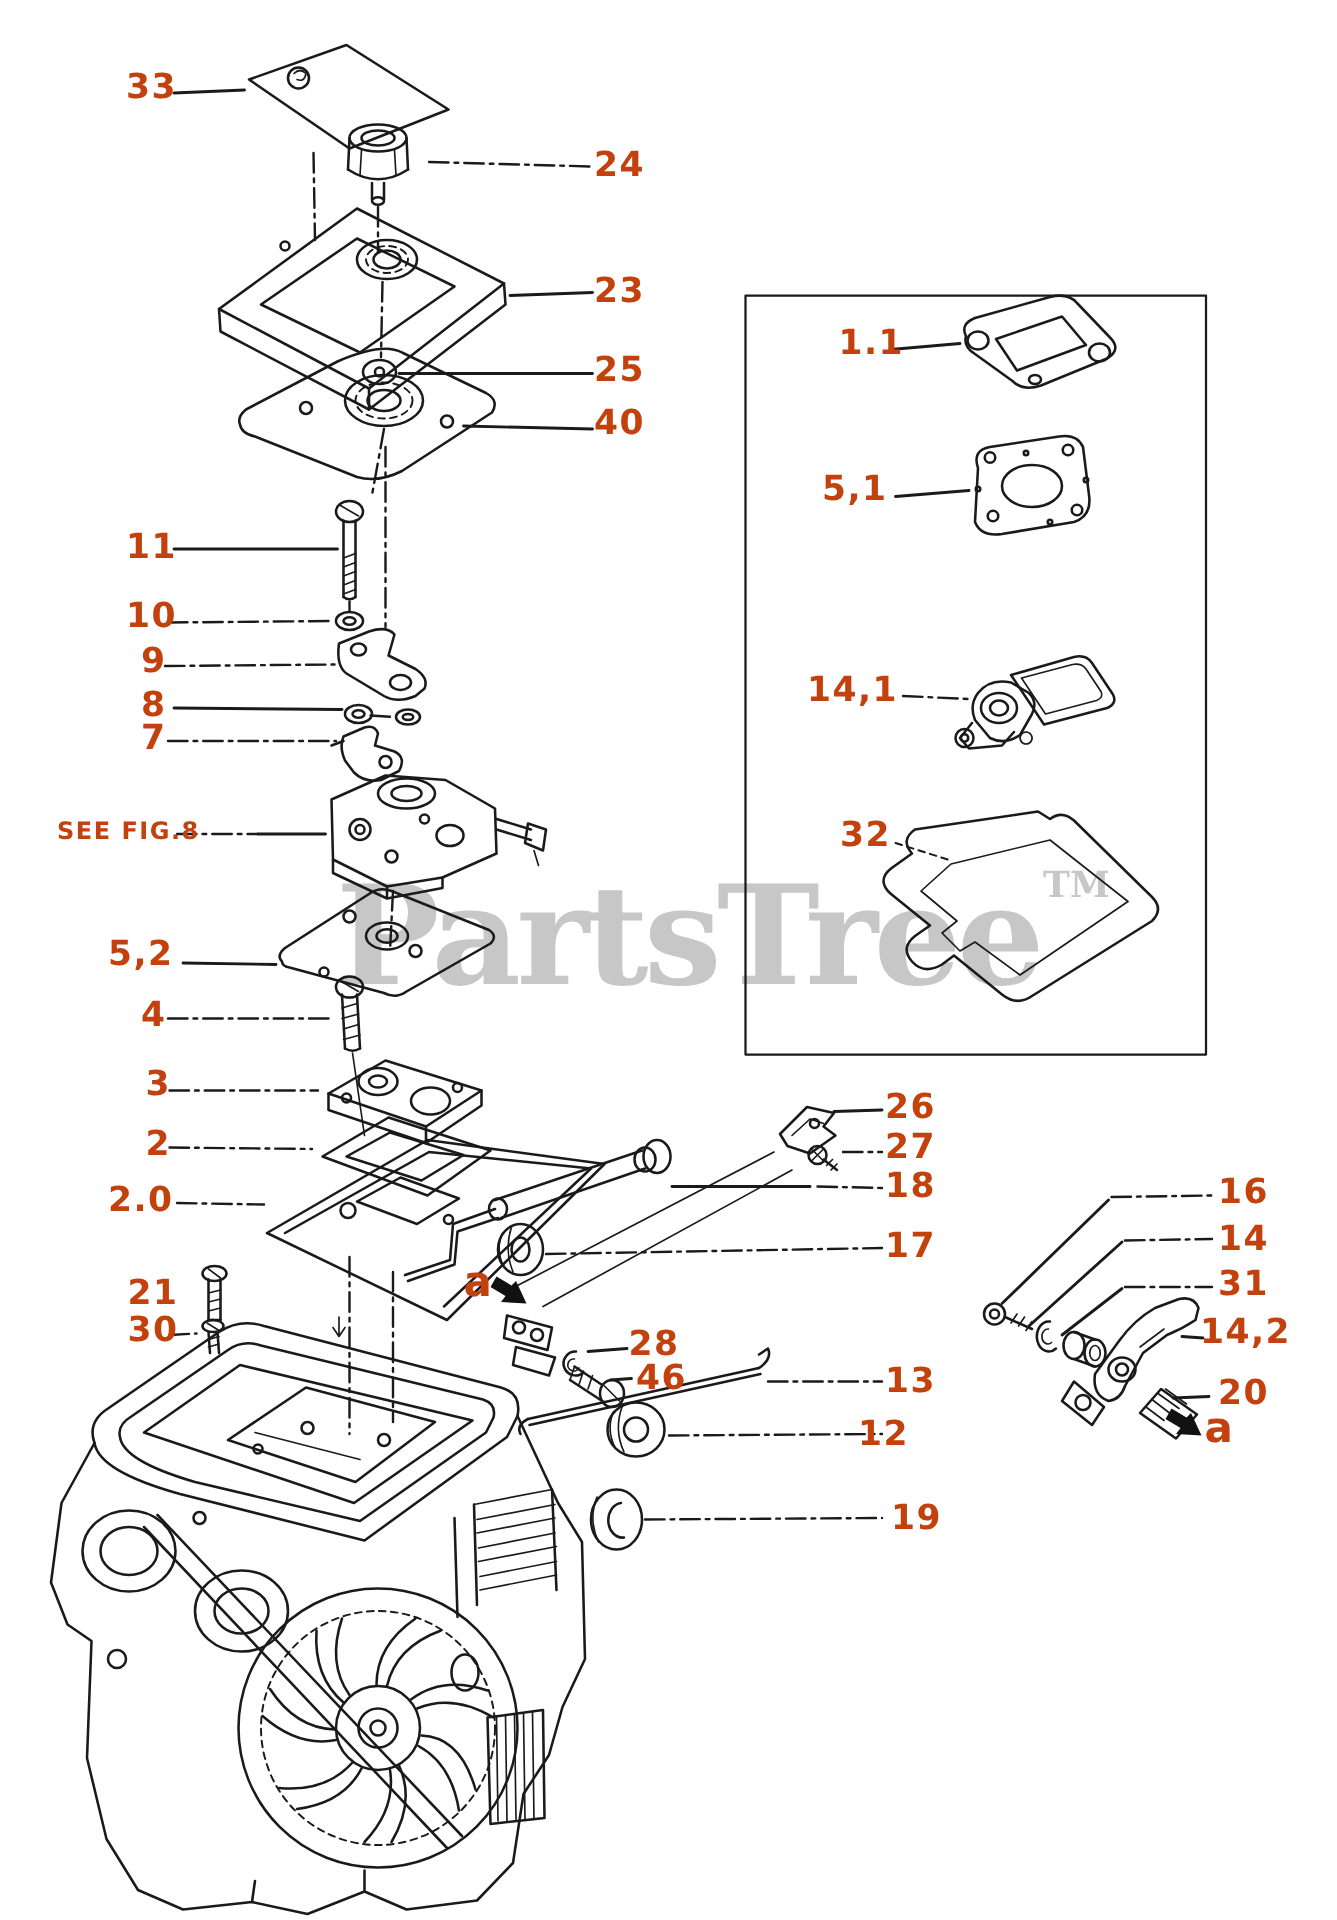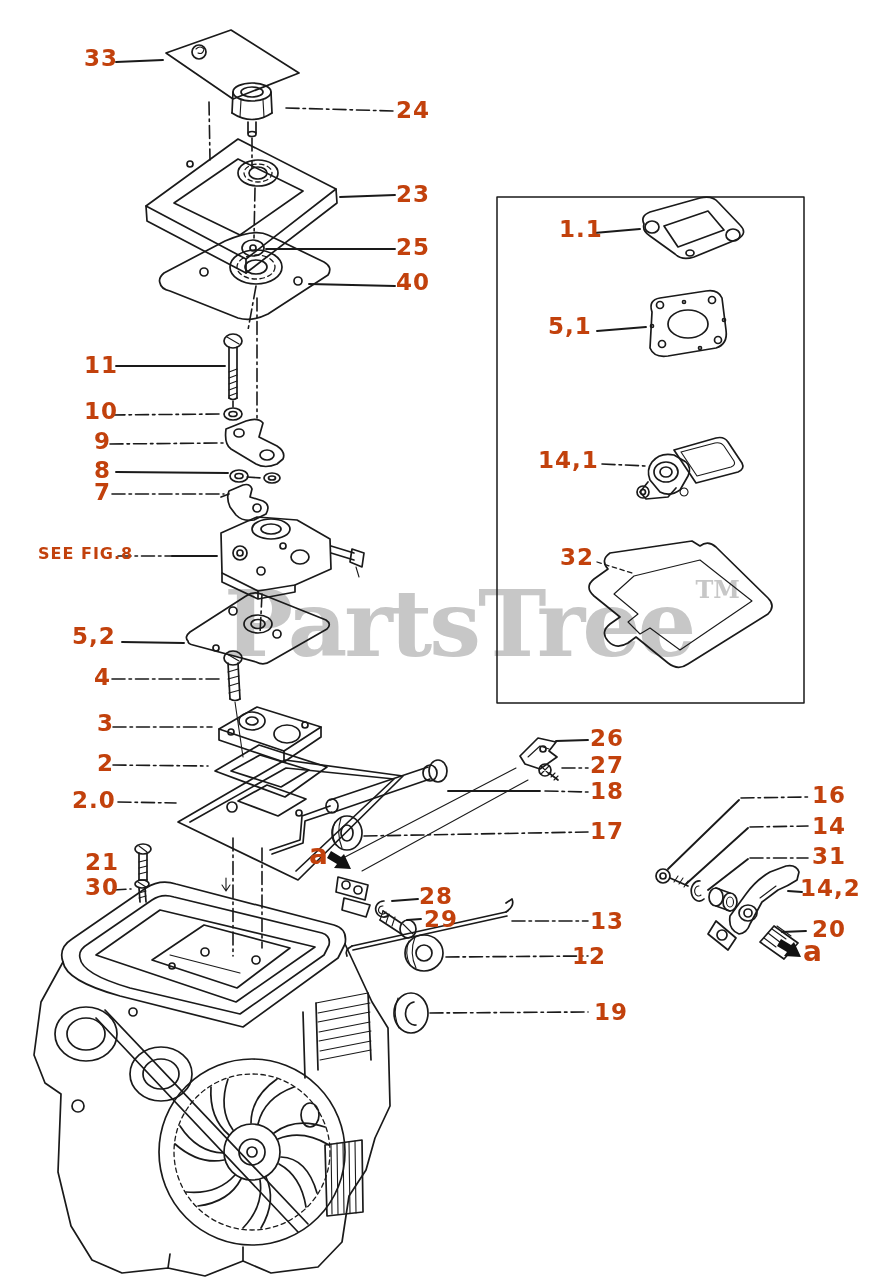--- a/index.html
+++ b/index.html
@@ -439,21 +439,21 @@
   <div class="co" style="left:97px;top:712px">3</div>
   <div class="co" style="left:97px;top:752px">2</div>
   <div class="co" style="left:72px;top:789px">2.0</div>
   <div class="co" style="left:85px;top:851px">21</div>
   <div class="co" style="left:85px;top:876px">30</div>
   <div class="co" style="left:590px;top:727px">26</div>
   <div class="co" style="left:590px;top:754px">27</div>
   <div class="co" style="left:590px;top:780px">18</div>
   <div class="co" style="left:590px;top:820px">17</div>
   <div class="co" style="left:419px;top:885px">28</div>
-  <div class="co" style="left:424px;top:908px">29</div>
+  <div class="co" style="left:424px;top:908px">46</div>
   <div class="co" style="left:590px;top:910px">13</div>
   <div class="co" style="left:572px;top:945px">12</div>
   <div class="co" style="left:594px;top:1001px">19</div>
   <div class="co" style="left:812px;top:784px">16</div>
   <div class="co" style="left:812px;top:815px">14</div>
   <div class="co" style="left:812px;top:845px">31</div>
   <div class="co" style="left:800px;top:877px">14,2</div>
   <div class="co" style="left:812px;top:918px">20</div>
   <div class="co co-a" style="left:309px;top:841px">a</div>
   <div class="co co-a" style="left:803px;top:938px">a</div>

